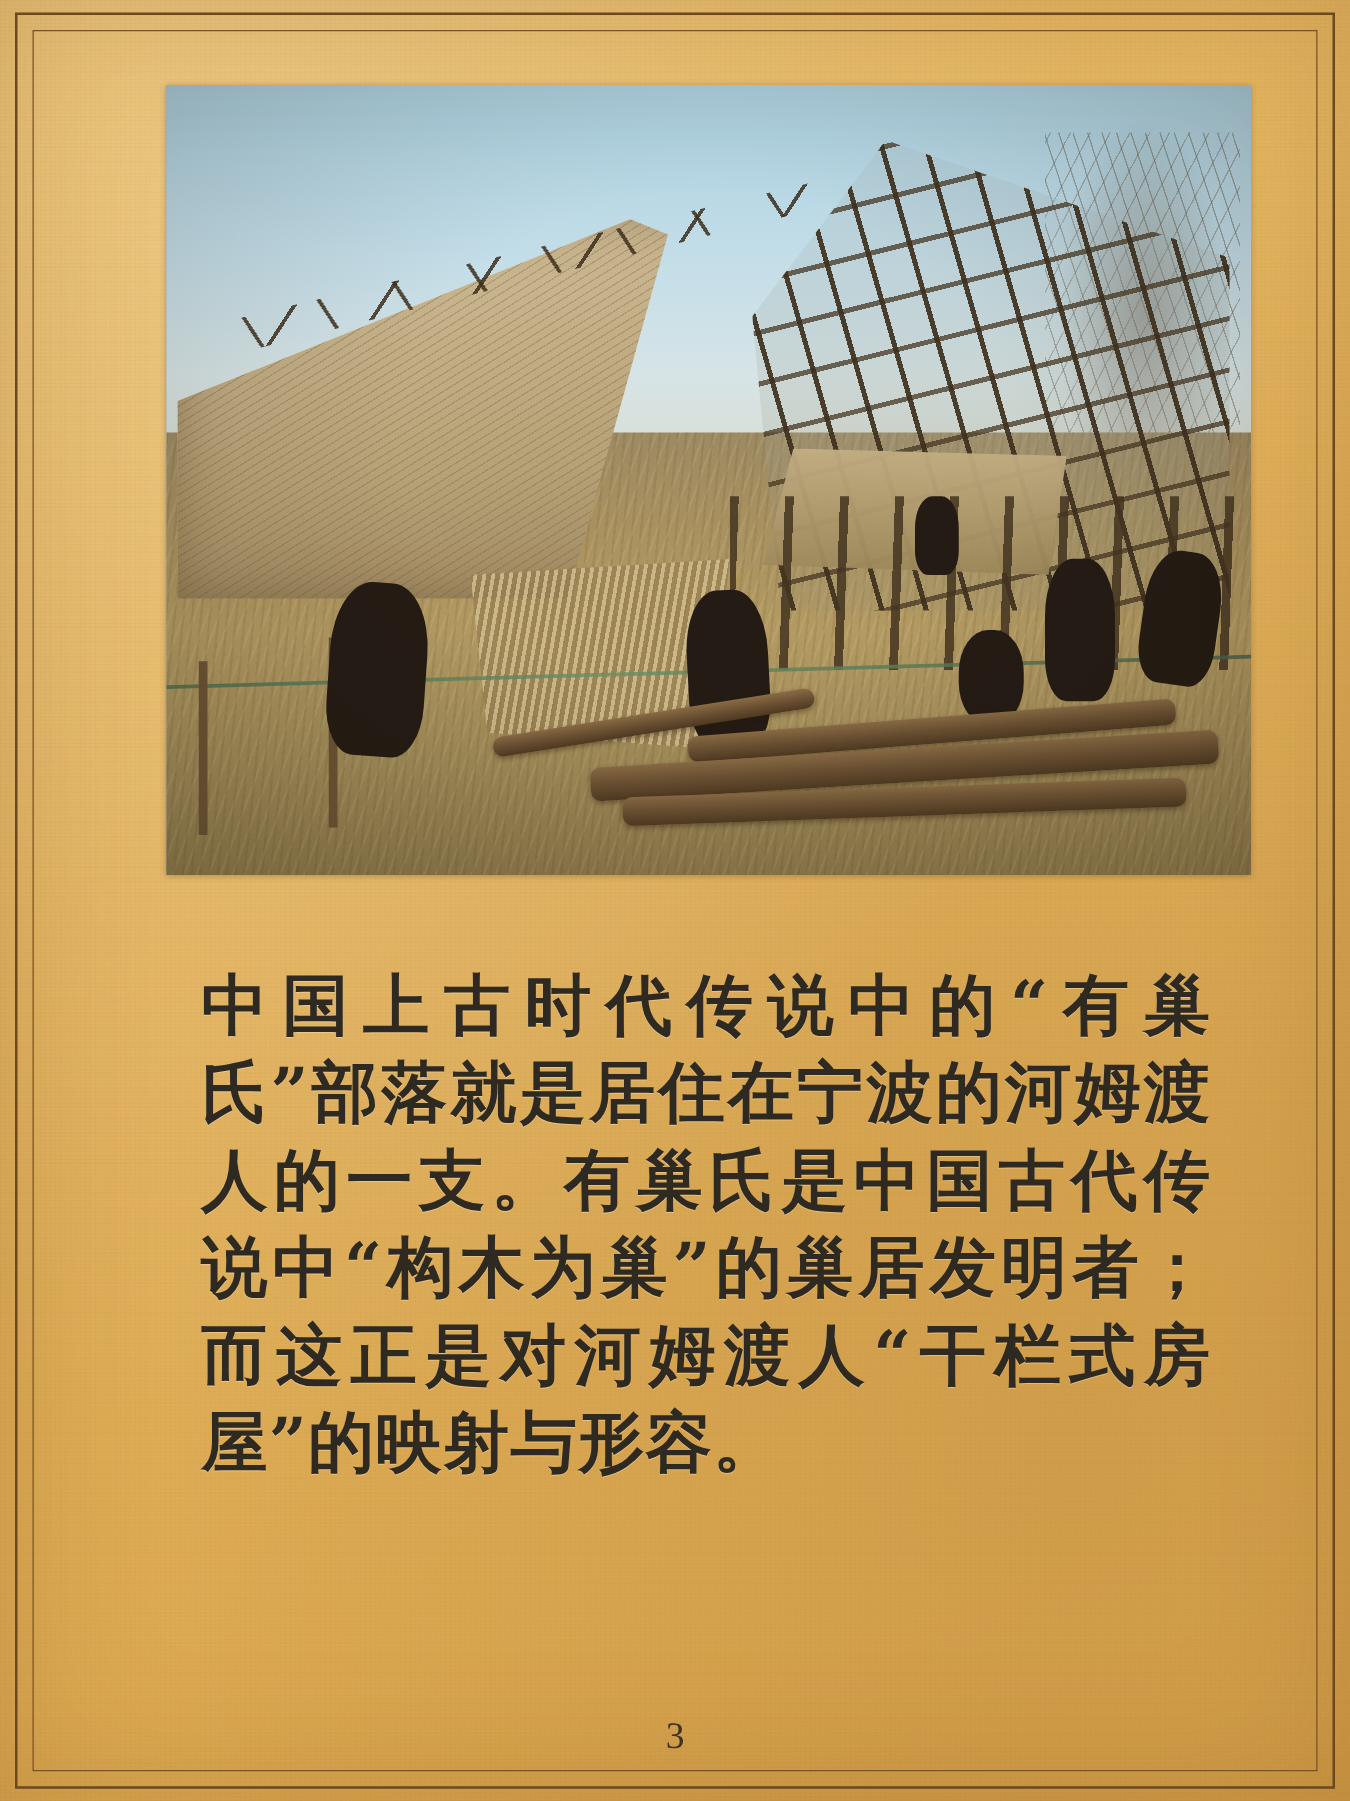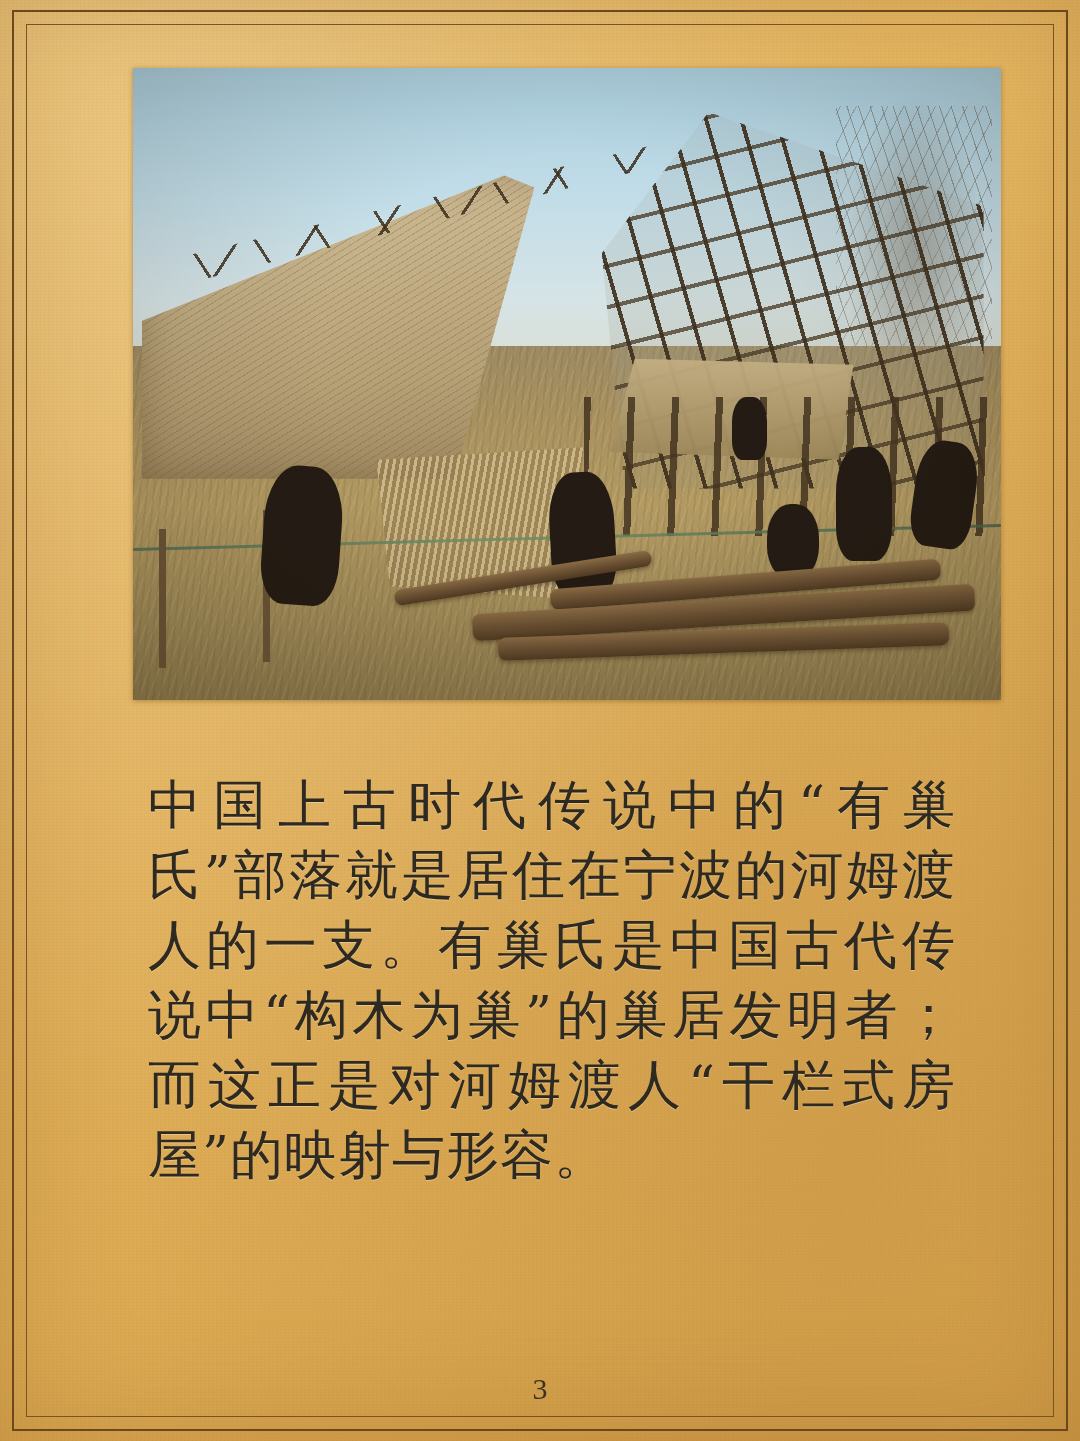--- a/index.html
+++ b/index.html
@@ -234,29 +234,29 @@
   .post2 { left: 3%; top: 73%; height: 22%; }
   .photo-shade {
     position: absolute;
     inset: 0;
     background: radial-gradient(ellipse at 50% 45%, rgba(0,0,0,0) 40%, rgba(30,20,5,0.18) 100%);
   }
 
   
   .body-text {
     position: absolute;
-    left: 148px;
+    left: 161px;
     top: 770px;
     width: 808px;
     color: #2e2a22;
     font-family: "DejaVu Serif", "Liberation Serif", serif;
     font-size: 53px;
     line-height: 1.32;
     letter-spacing: 1px;
-    font-weight: 400;
+    font-weight: 700;
     text-shadow: 0 1px 0 rgba(255,245,220,0.35);
     text-align: justify;
     text-justify: inter-character;
   }
 
   
   .page-number {
     position: absolute;
     left: 0;
     right: 0;

